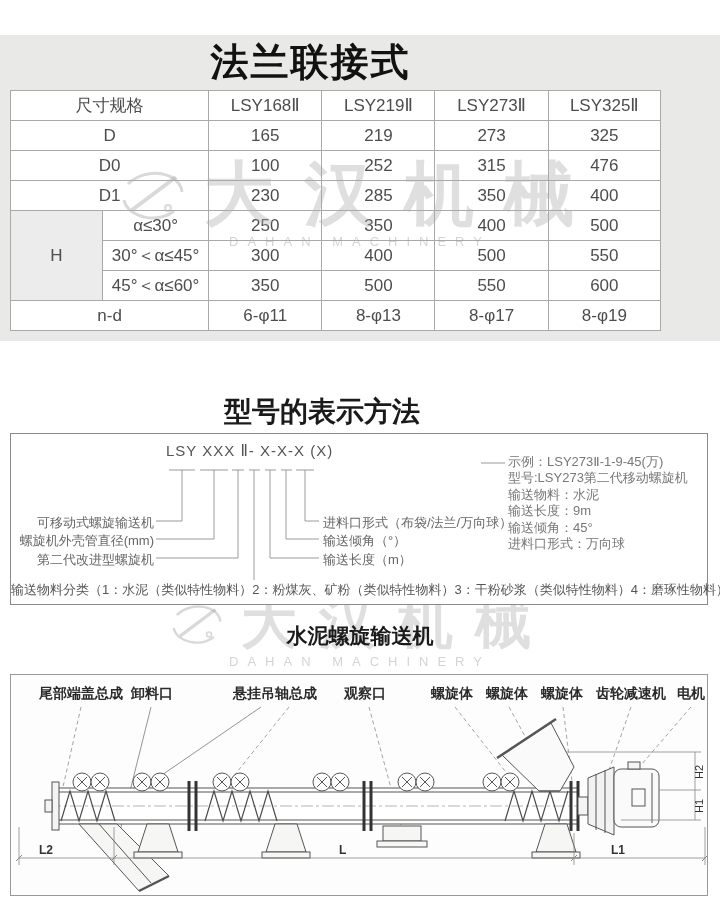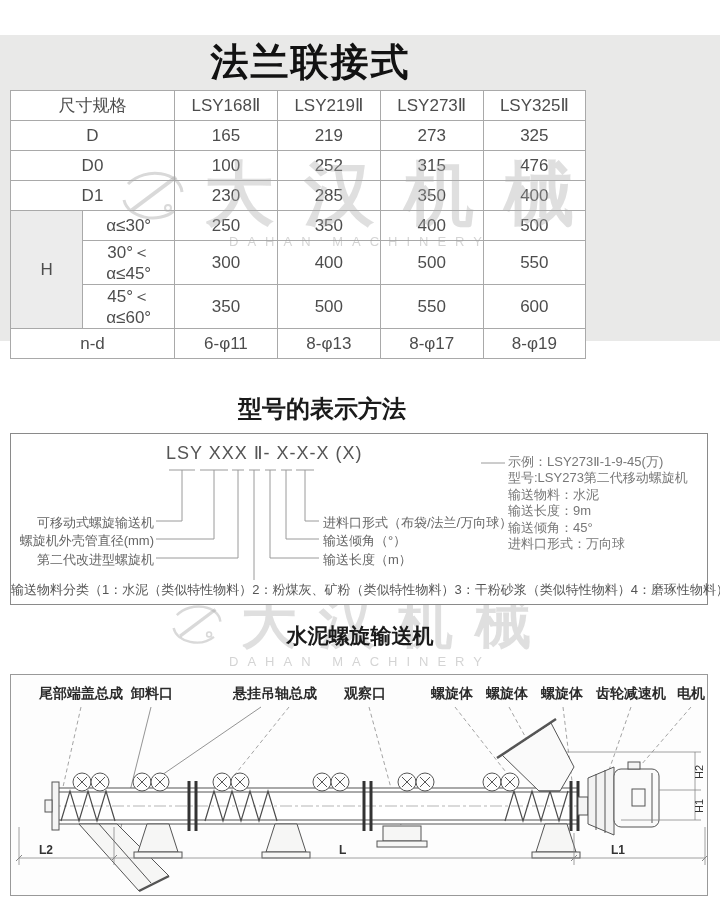--- a/index.html
+++ b/index.html
@@ -2,43 +2,43 @@
 <html><head>
 <meta charset="utf-8">
 <style>
   html,body{margin:0;padding:0;background:#fff;}
   .page{position:relative;width:720px;height:903px;background:#fff;overflow:hidden;
         font-family:"Liberation Sans","DejaVu Sans",sans-serif;}
   .gray-band{position:absolute;left:0;top:35px;width:720px;height:306px;background:#e9e9e8;z-index:0;}
   .title1{position:absolute;left:0;top:37px;width:621px;text-align:center;margin:0;
           font-size:38px;font-weight:800;color:#121212;letter-spacing:2px;z-index:3;}
   
-  table.spec{position:absolute;left:10px;top:90px;width:576px;border-collapse:collapse;z-index:1;
+  table.spec{position:absolute;left:10px;top:90px;width:651px;border-collapse:collapse;z-index:1;
              font-size:17px;color:#4d4d4d;}
   table.spec td{border:1px solid #a9a9a9;background:#ffffff;text-align:center;height:29px;padding:0 2px;}
   table.spec td.hcell{background:#ececec;}
   
   .watermark{position:absolute;left:0;width:720px;text-align:center;z-index:2;pointer-events:none;}
   .wm-row{display:flex;align-items:center;justify-content:center;gap:14px;}
   .wm-cn{color:rgba(170,170,170,0.38);font-weight:700;}
   .wm-table{top:148px;}
   .wm-table .wm-cn{font-size:70px;letter-spacing:30px;}
   .wm-mid{top:586px;z-index:0;}
   .wm-mid .wm-cn{font-size:56px;letter-spacing:22px;}
   .wm-en{margin-top:-8px;font-size:13px;letter-spacing:9px;color:rgba(160,160,160,0.45);text-align:center;}
   
   .title2{position:absolute;left:0;top:393px;width:644px;text-align:center;margin:0;
-          font-size:24px;font-weight:700;color:#1a1a1a;z-index:3;}
+          font-size:28px;font-weight:700;color:#1a1a1a;z-index:3;}
   .title3{position:absolute;left:0;top:622px;width:720px;text-align:center;margin:0;
           font-size:21px;font-weight:700;color:#1a1a1a;z-index:3;}
   
   .diagram-box{position:absolute;left:10px;top:433px;width:698px;height:172px;box-sizing:border-box;
                border:1px solid #8a8a8a;background:#fff;z-index:3;}
   .diagram-box svg.connectors{position:absolute;left:0;top:0;}
-  .model-code{position:absolute;left:155px;top:8px;font-size:18px;color:#555;letter-spacing:1px;white-space:nowrap;}
+  .model-code{position:absolute;left:155px;top:8px;font-size:15px;color:#555;letter-spacing:1px;white-space:nowrap;}
   .dlabel-l{position:absolute;left:0;width:143px;text-align:right;font-size:13px;color:#666;white-space:nowrap;}
   .dlabel-r{position:absolute;left:312px;font-size:13px;color:#666;white-space:nowrap;}
   .example{position:absolute;left:497px;top:20px;font-size:13px;color:#777;line-height:16.4px;white-space:nowrap;}
   .material-note{position:absolute;left:0;bottom:5px;width:698px;text-align:center;
                  font-size:13px;color:#555;white-space:nowrap;}
   
   .drawing-box{position:absolute;left:10px;top:674px;width:698px;height:222px;box-sizing:border-box;
                border:1px solid #999;background:#fdfdfd;z-index:3;}
   .plabel{position:absolute;top:10px;transform:translateX(-50%);font-size:14px;font-weight:600;
           color:#2b2b2b;white-space:nowrap;}

